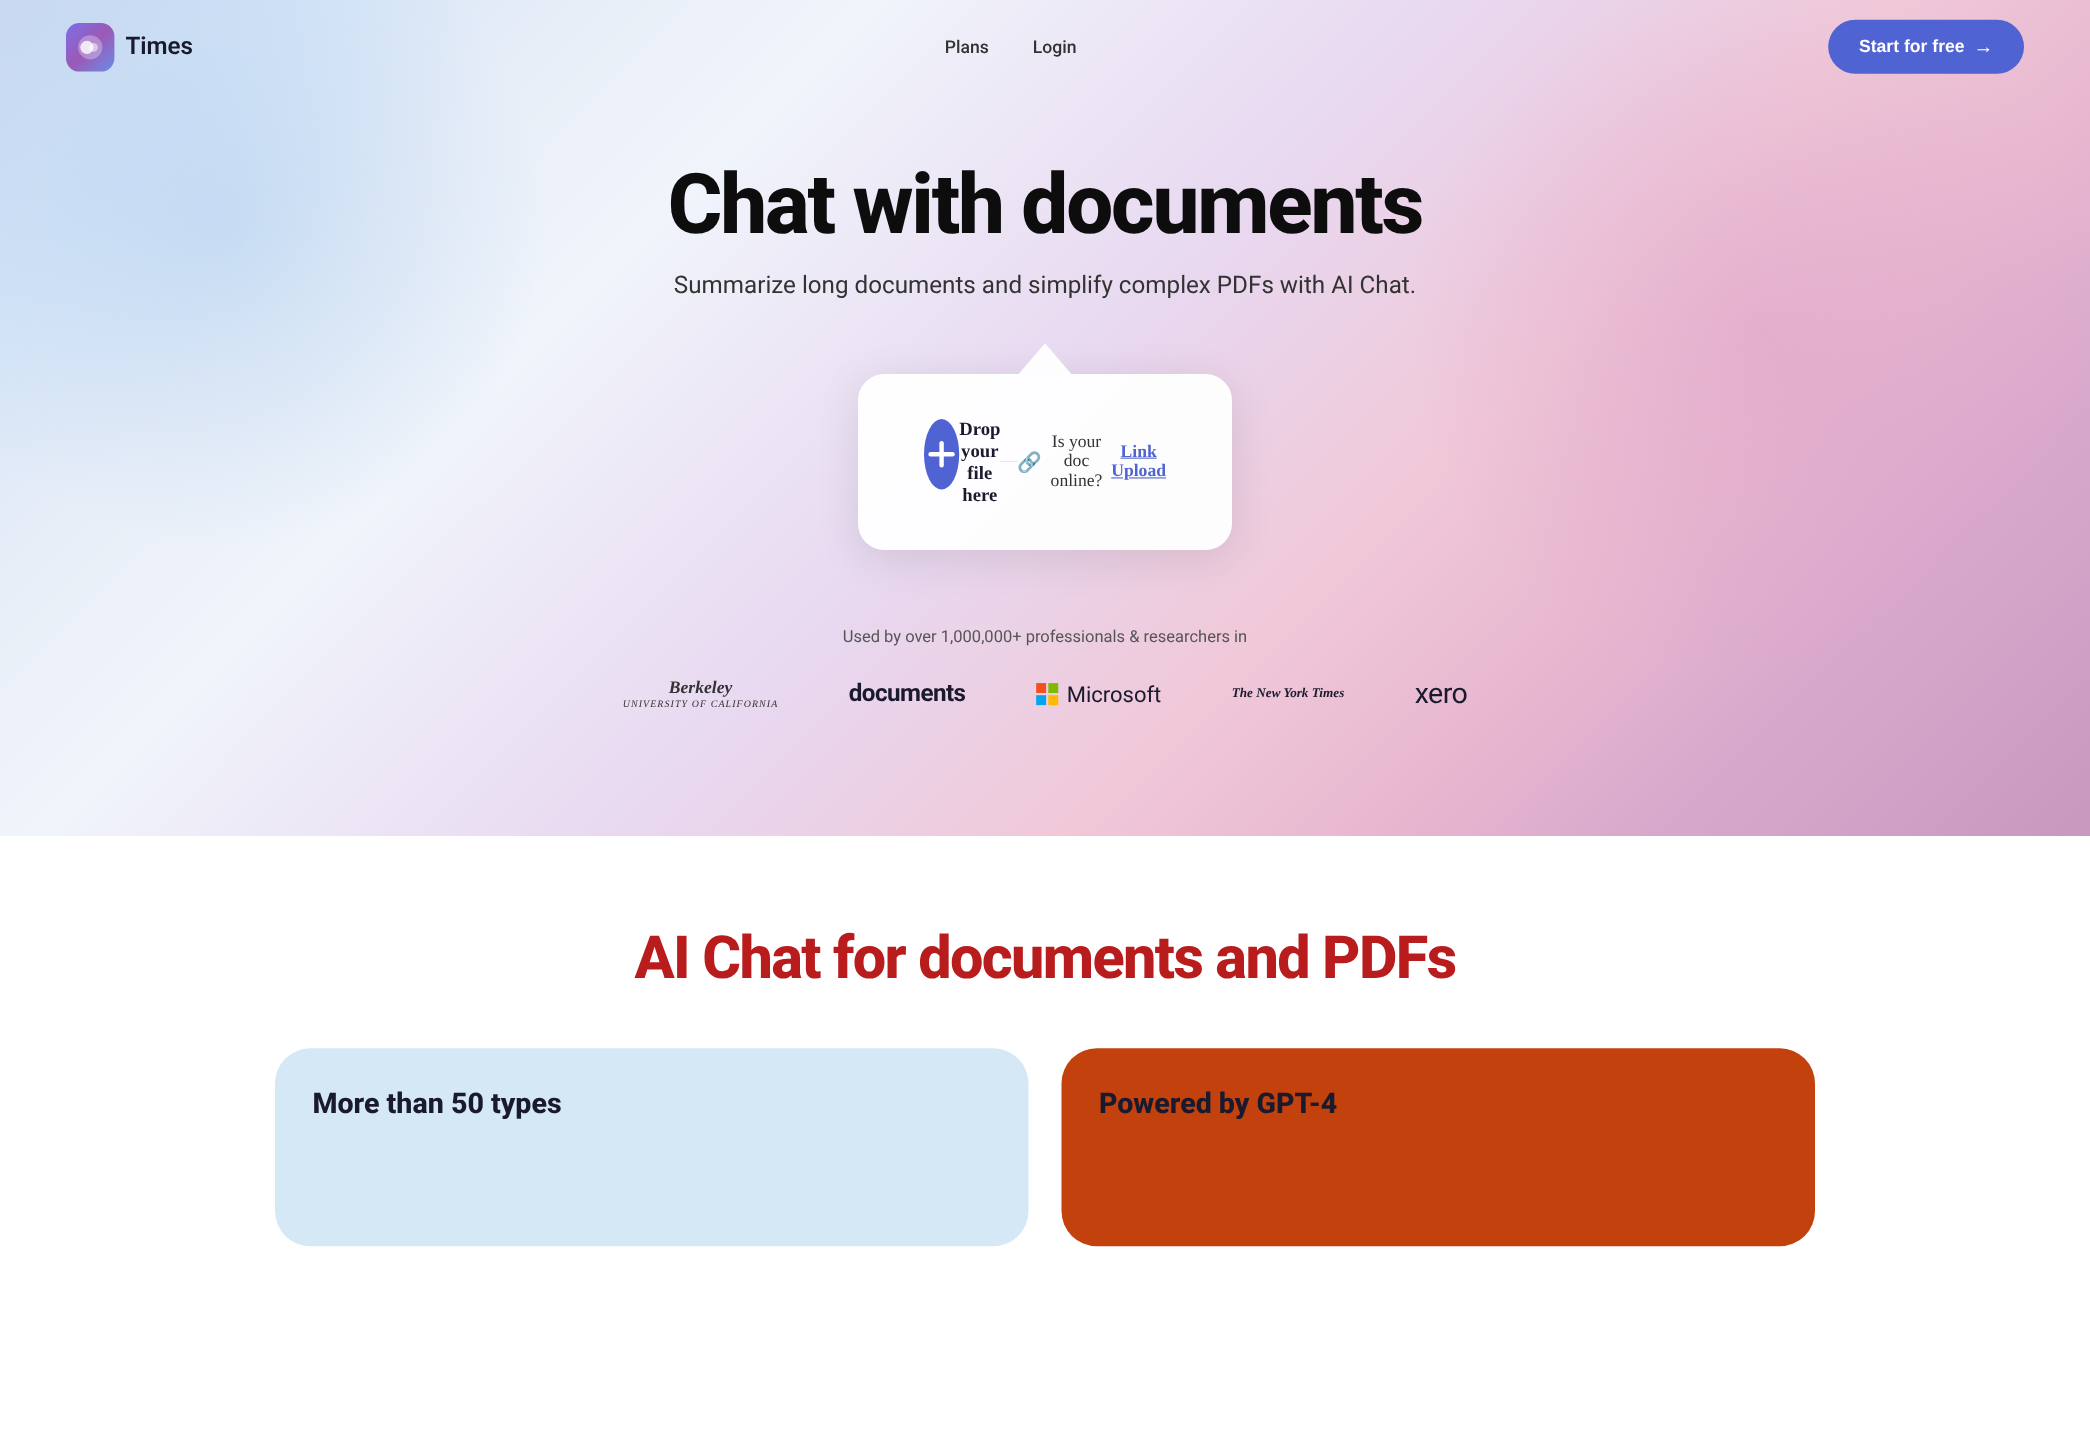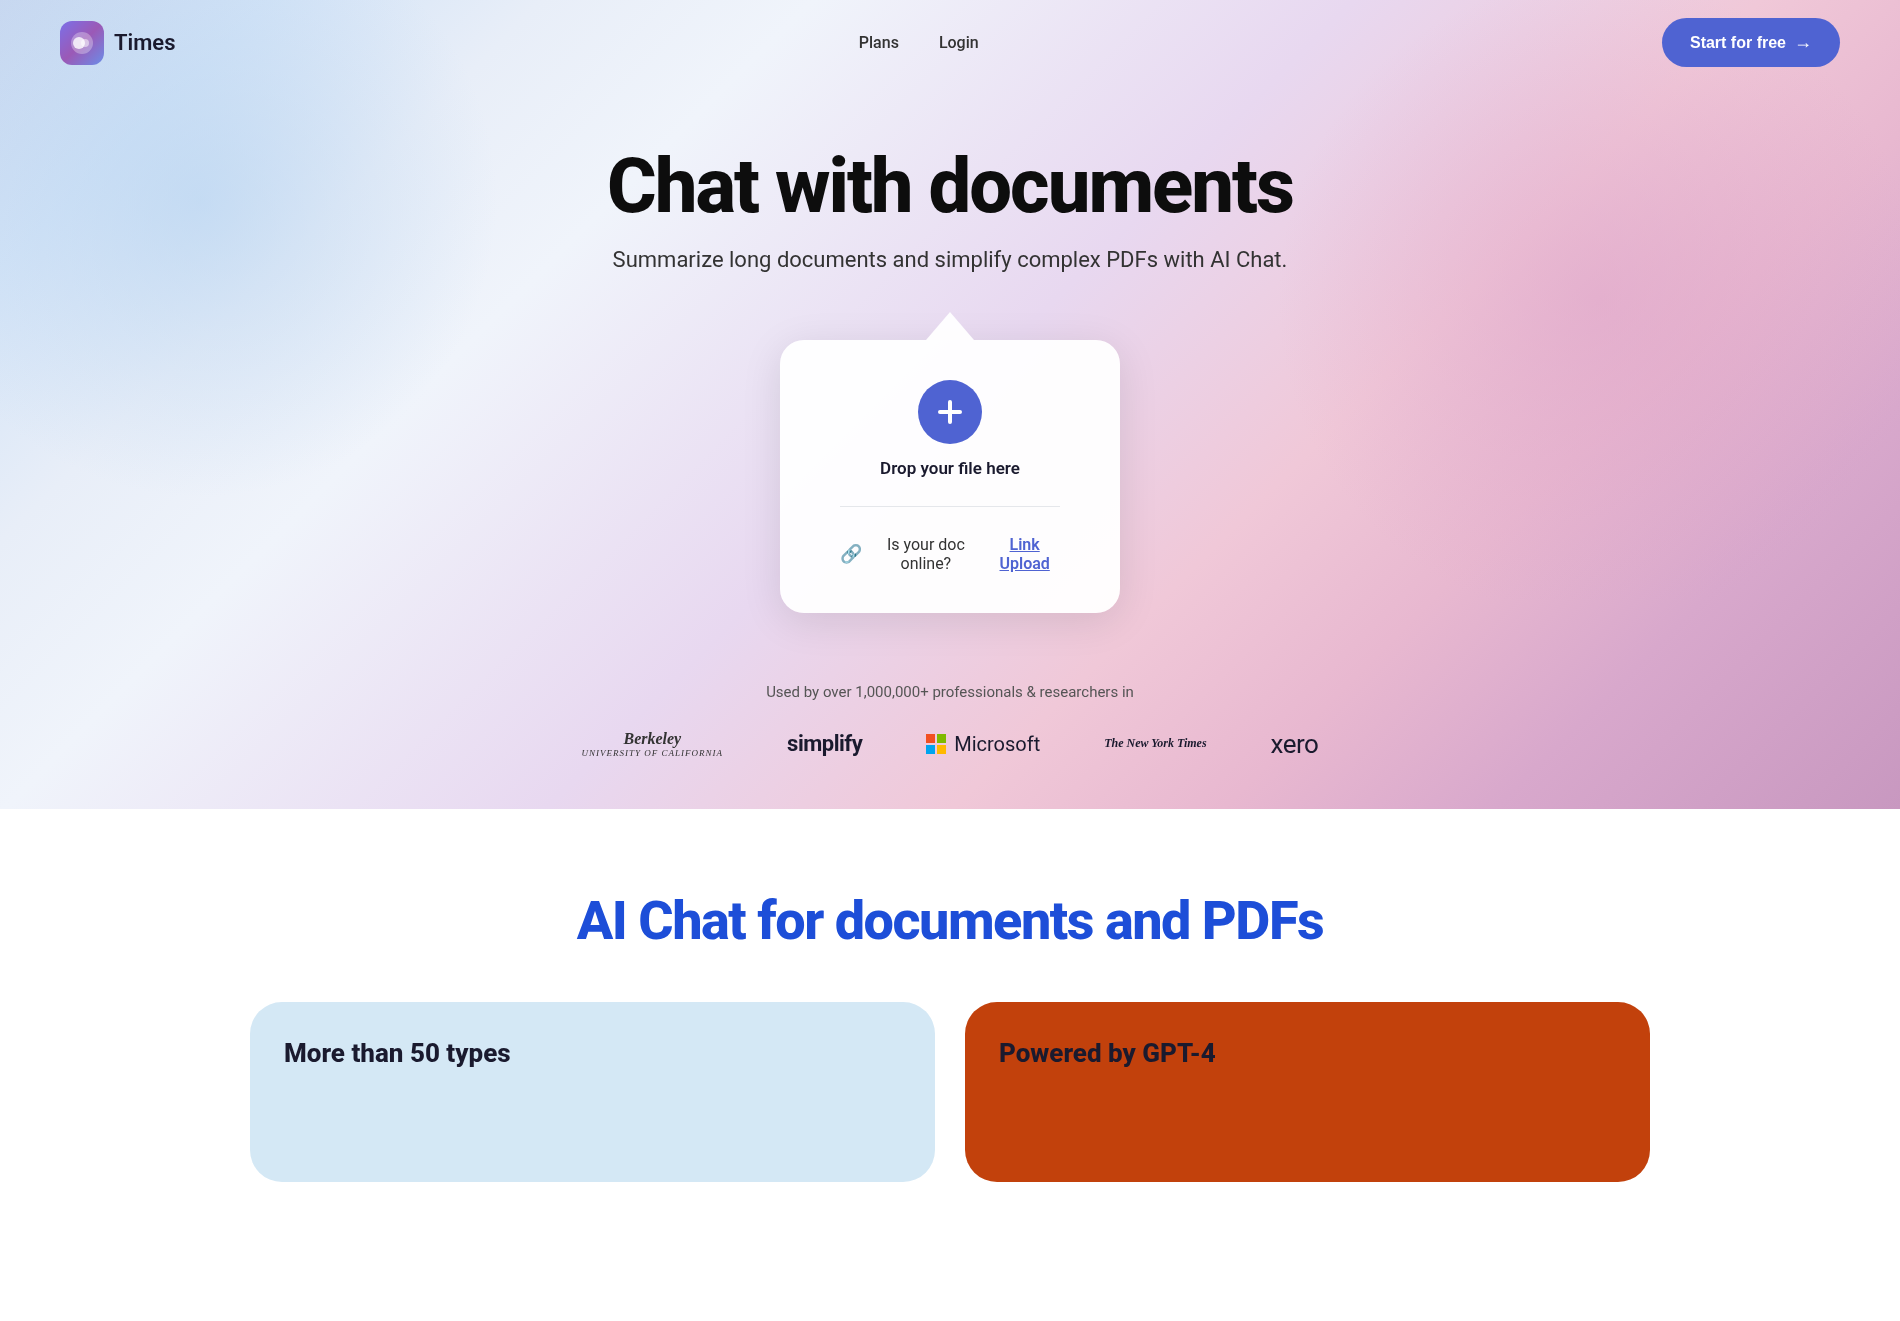--- a/index.html
+++ b/index.html
@@ -169,25 +169,26 @@
       position: relative;
       z-index: 2;
     }
 
     .upload-card {
       background: rgba(255, 255, 255, 0.95);
       border-radius: 24px;
       padding: 40px 60px;
       width: 340px;
       display: flex;
-      flex-direction: column;
+      flex-direction: row;
       align-items: center;
       box-shadow: 0 8px 40px rgba(0,0,0,0.1);
       position: relative;
       z-index: 1;
+      font-family: Liberation Serif, serif;
     }
 
     .upload-icon-circle {
       width: 64px;
       height: 64px;
       background: #4f63d2;
       border-radius: 50%;
       display: flex;
       align-items: center;
       justify-content: center;
@@ -334,21 +335,21 @@
       width: 100%;
       padding: 80px 100px 40px;
       display: flex;
       flex-direction: column;
       align-items: center;
     }
 
     .section-title {
       font-size: 54px;
       font-weight: 800;
-      color: #1d4ed8;
+      color: #b91c1c;
       letter-spacing: -1.5px;
       text-align: center;
       margin-bottom: 50px;
     }
 
     .features-grid {
       display: flex;
       gap: 30px;
       width: 100%;
       max-width: 1400px;
@@ -439,21 +440,21 @@
     <div class="trusted-logos">
 
       <div class="logo-item">
         <div class="logo-berkeley">
           <span style="font-size:16px; font-weight:700; font-style:italic; display:block;">Berkeley</span>
           <span class="univ-line">University of California</span>
         </div>
       </div>
 
       <div class="logo-item">
-        <span class="logo-coinbase">simplify</span>
+        <span class="logo-coinbase">documents</span>
       </div>
 
       <div class="logo-item">
         <div class="logo-microsoft">
           <div class="ms-grid">
             <div class="ms-sq ms-red"></div>
             <div class="ms-sq ms-green"></div>
             <div class="ms-sq ms-blue"></div>
             <div class="ms-sq ms-yellow"></div>
           </div>

